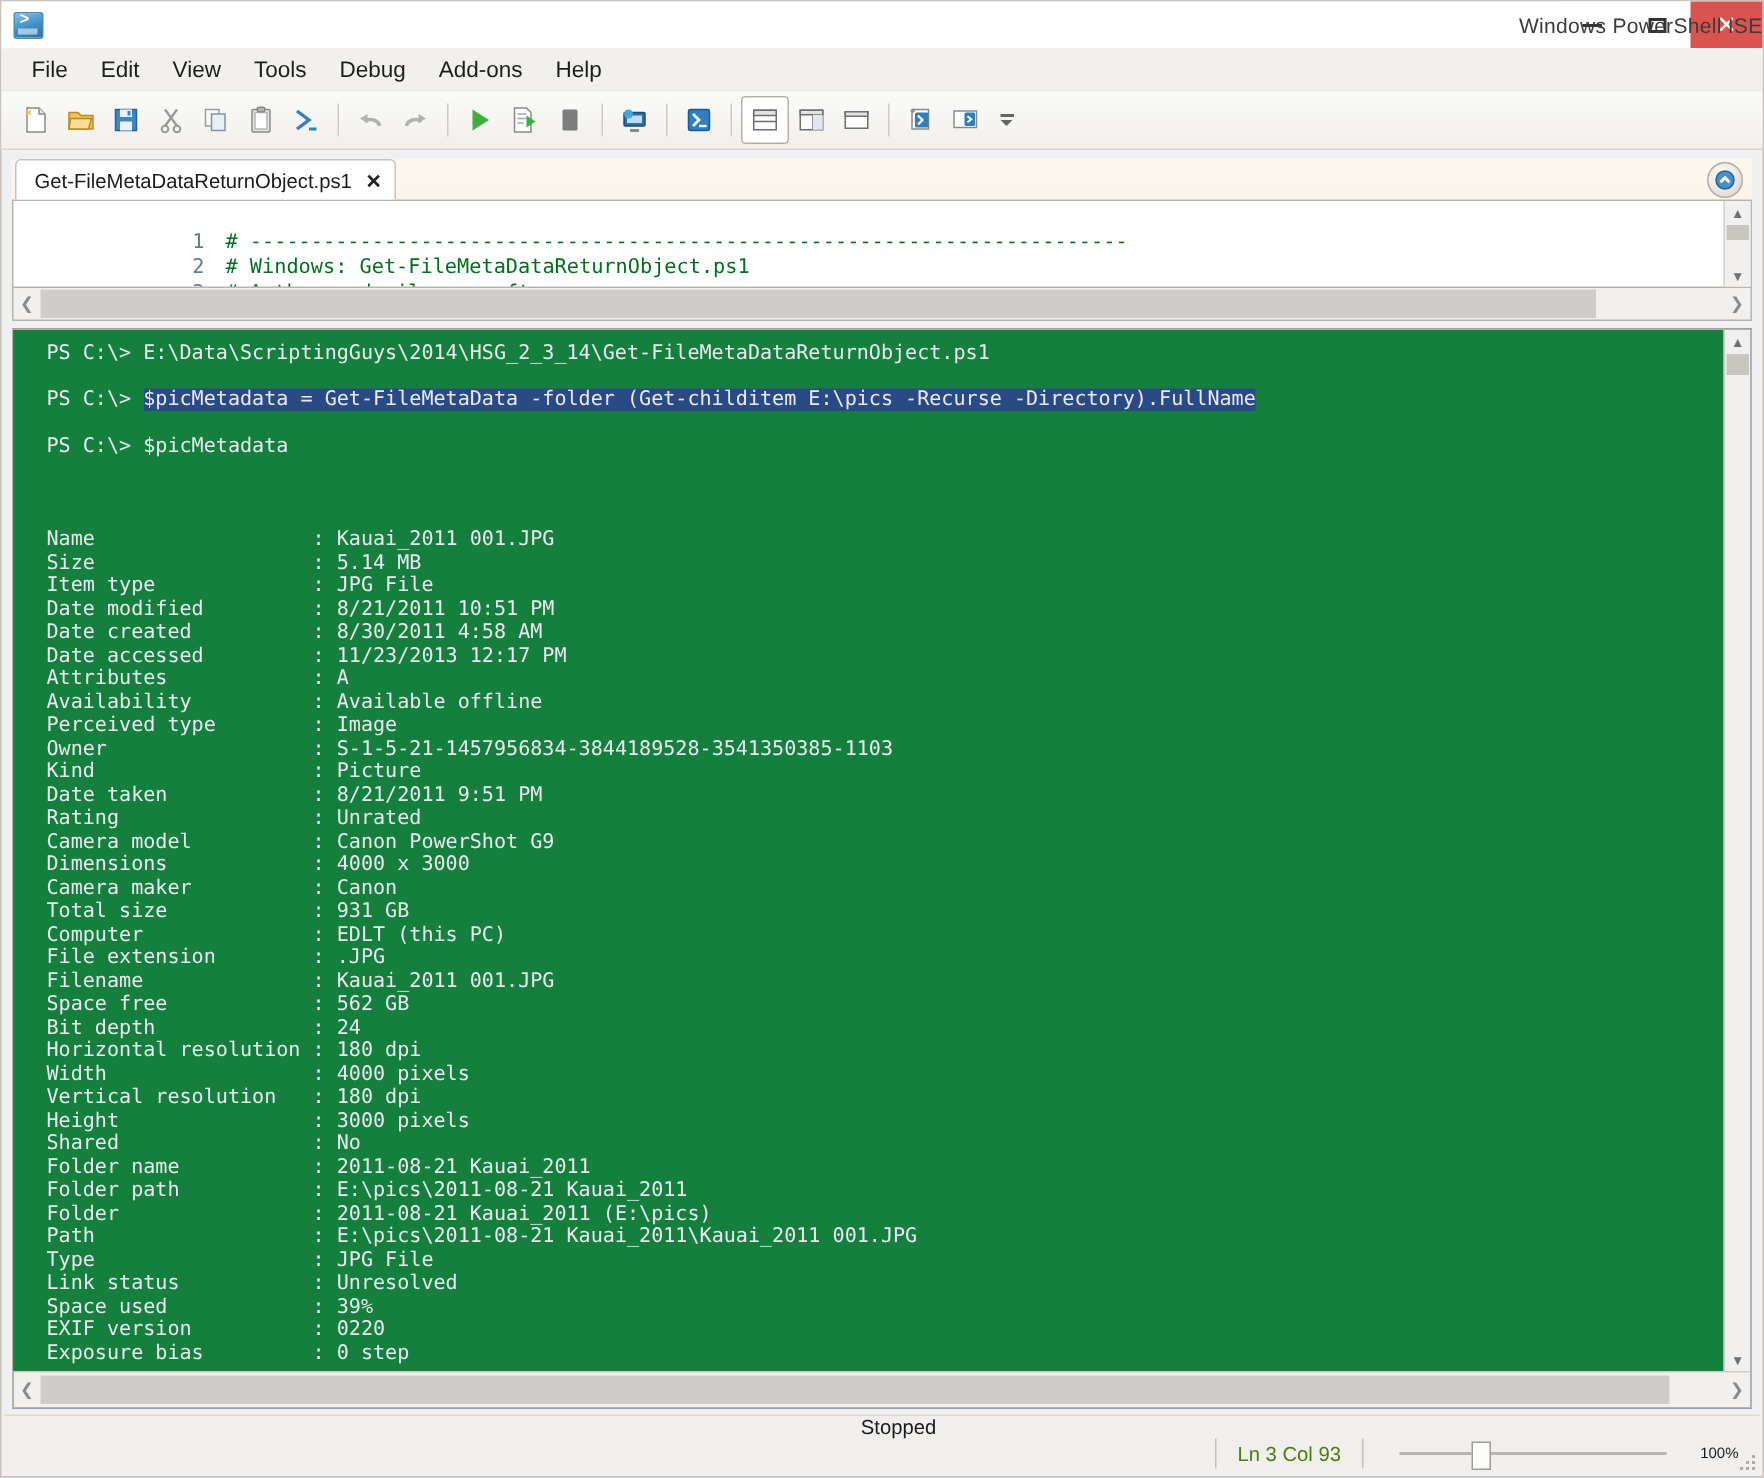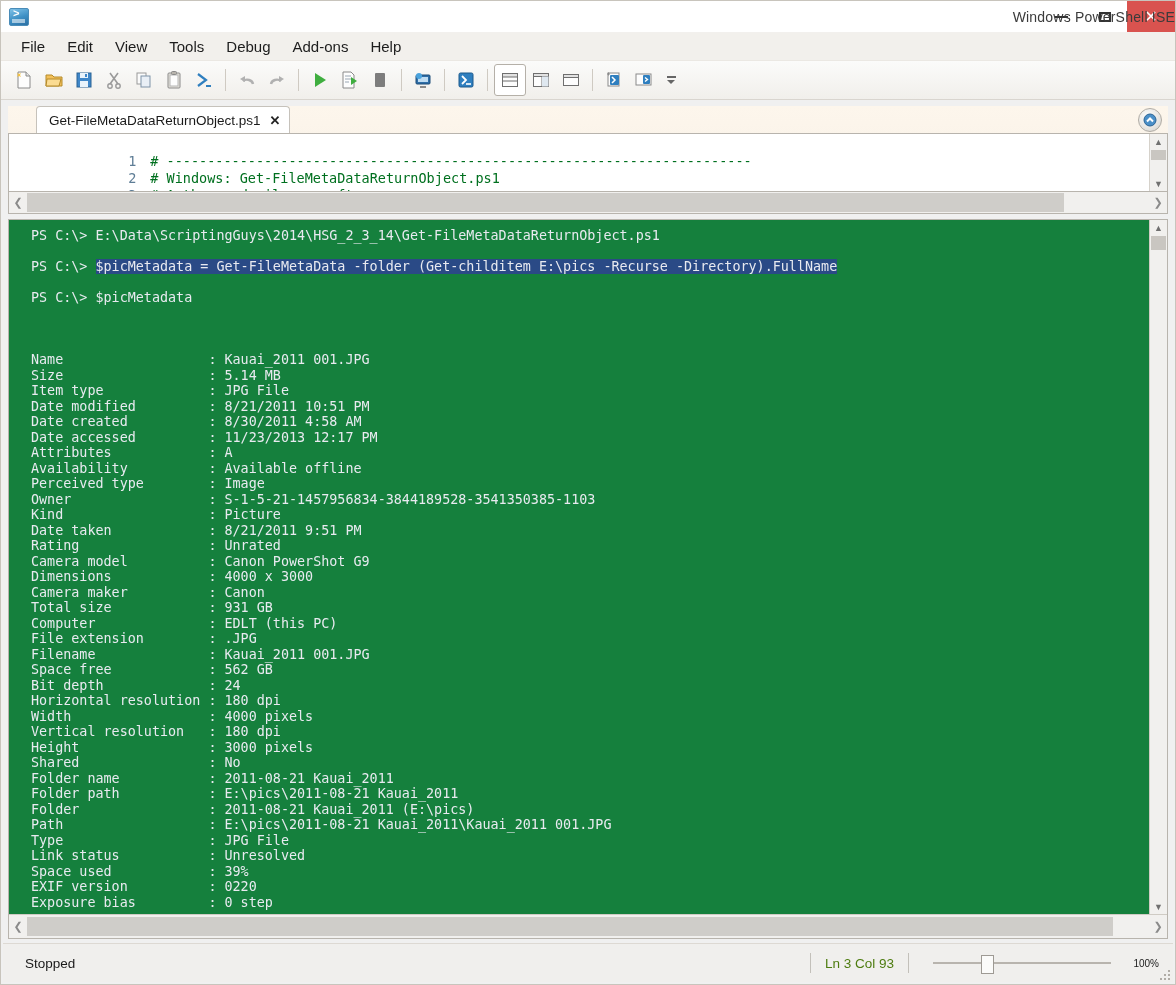--- a/index.html
+++ b/index.html
@@ -93,21 +93,21 @@
   }
 
   
   .script-pane {
     margin: 6px 7px 0 7px;
     position: relative;
     background: linear-gradient(to bottom,#fdf6ec 0%, #f6efe5 100%);
   }
   .tab-strip { height: 27px; position: relative; display: flex; align-items: flex-end; }
   .tab {
-    margin-left: 28px;
+    margin-left: 2px;
     background: #ffffff;
     border: 1px solid #c6c2bb; border-bottom: none;
     border-radius: 4px 4px 0 0;
     height: 26px; display: flex; align-items: center;
     padding: 0 8px 0 12px;
     font-size: 13.5px; color: #1a1a1a;
   }
   .tab-close { margin-left: 9px; font-size: 13px; color: #222; font-weight: bold; }
   .collapse-btn {
     position: absolute; right: 6px; top: 2px;
@@ -185,20 +185,21 @@
   }
 
   
   .statusbar {
     height: 38px; min-height: 38px;
     background: #f0efed;
     border-top: 1px solid #ddd9d3;
     display: flex; align-items: center;
     margin: 4px 2px 2px 2px;
     position: relative;
+    flex-direction: column;
   }
   .status-text { font-size: 13.5px; color: #1a1a1a; margin-left: 22px; }
   .status-right { margin-left: auto; display: flex; align-items: center; padding-right: 14px; }
   .st-sep { width: 1px; height: 20px; background: #c3c0ba; margin: 0 14px; }
   .pos-text { font-size: 13.5px; color: #4d7c0f; }
   .zoom-slider { width: 178px; height: 16px; position: relative; margin: 0 10px; }
   .zoom-track { position: absolute; top: 7px; left: 0; right: 0; height: 2px; background: #b8b4ae; }
   .zoom-thumb {
     position: absolute; top: 0; left: 48px; width: 11px; height: 17px;
     background: #fbfbfa; border: 1px solid #9e9a94;

